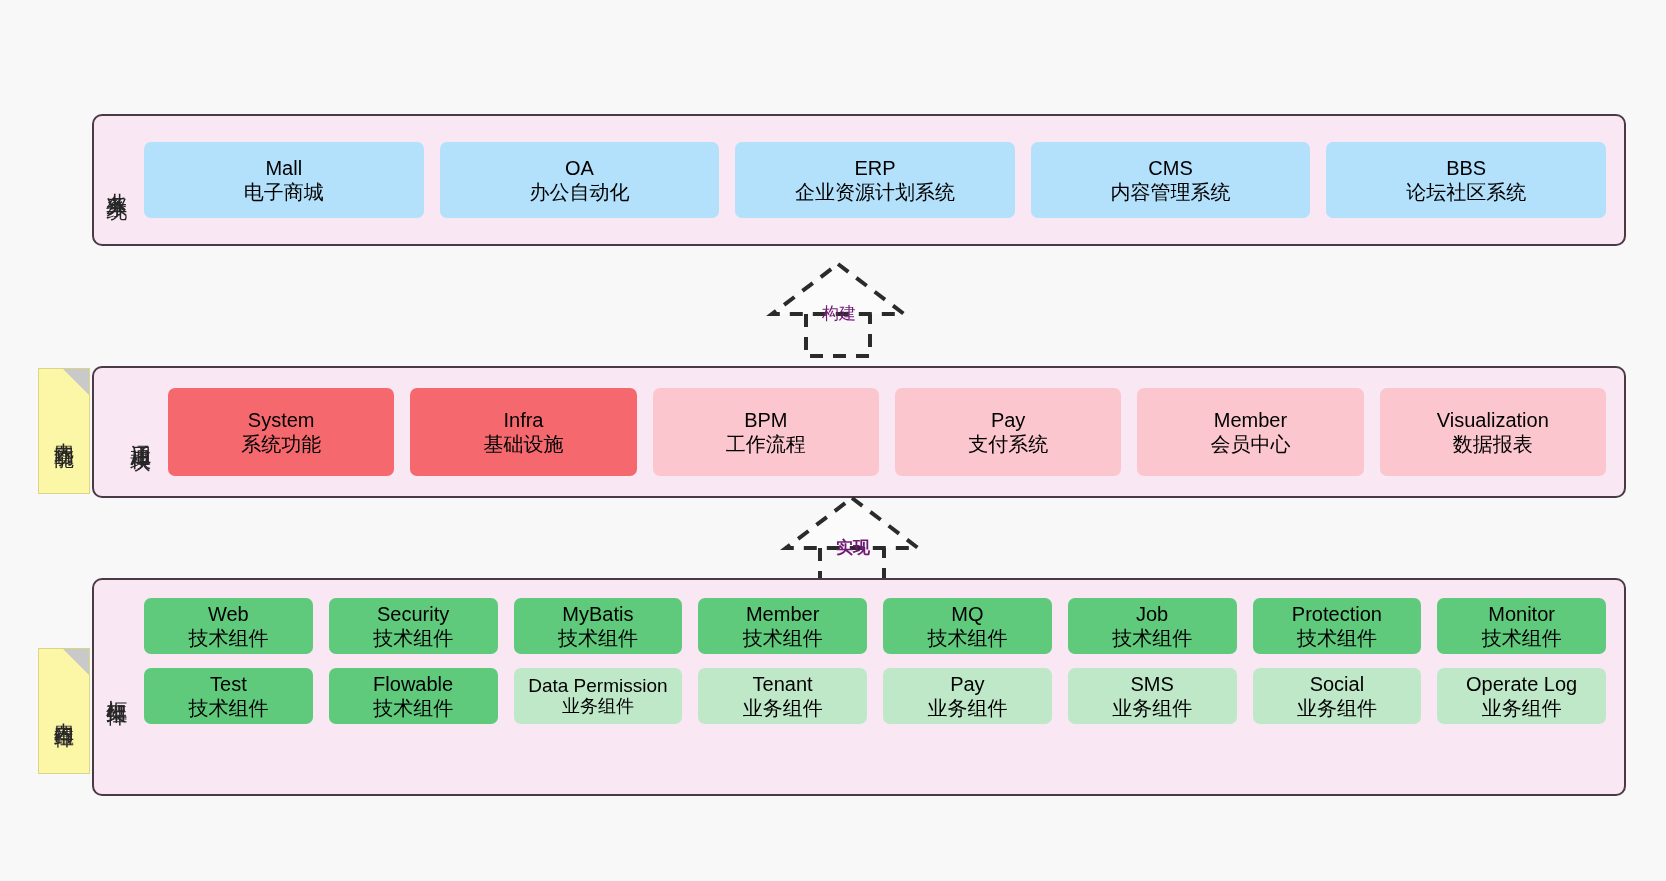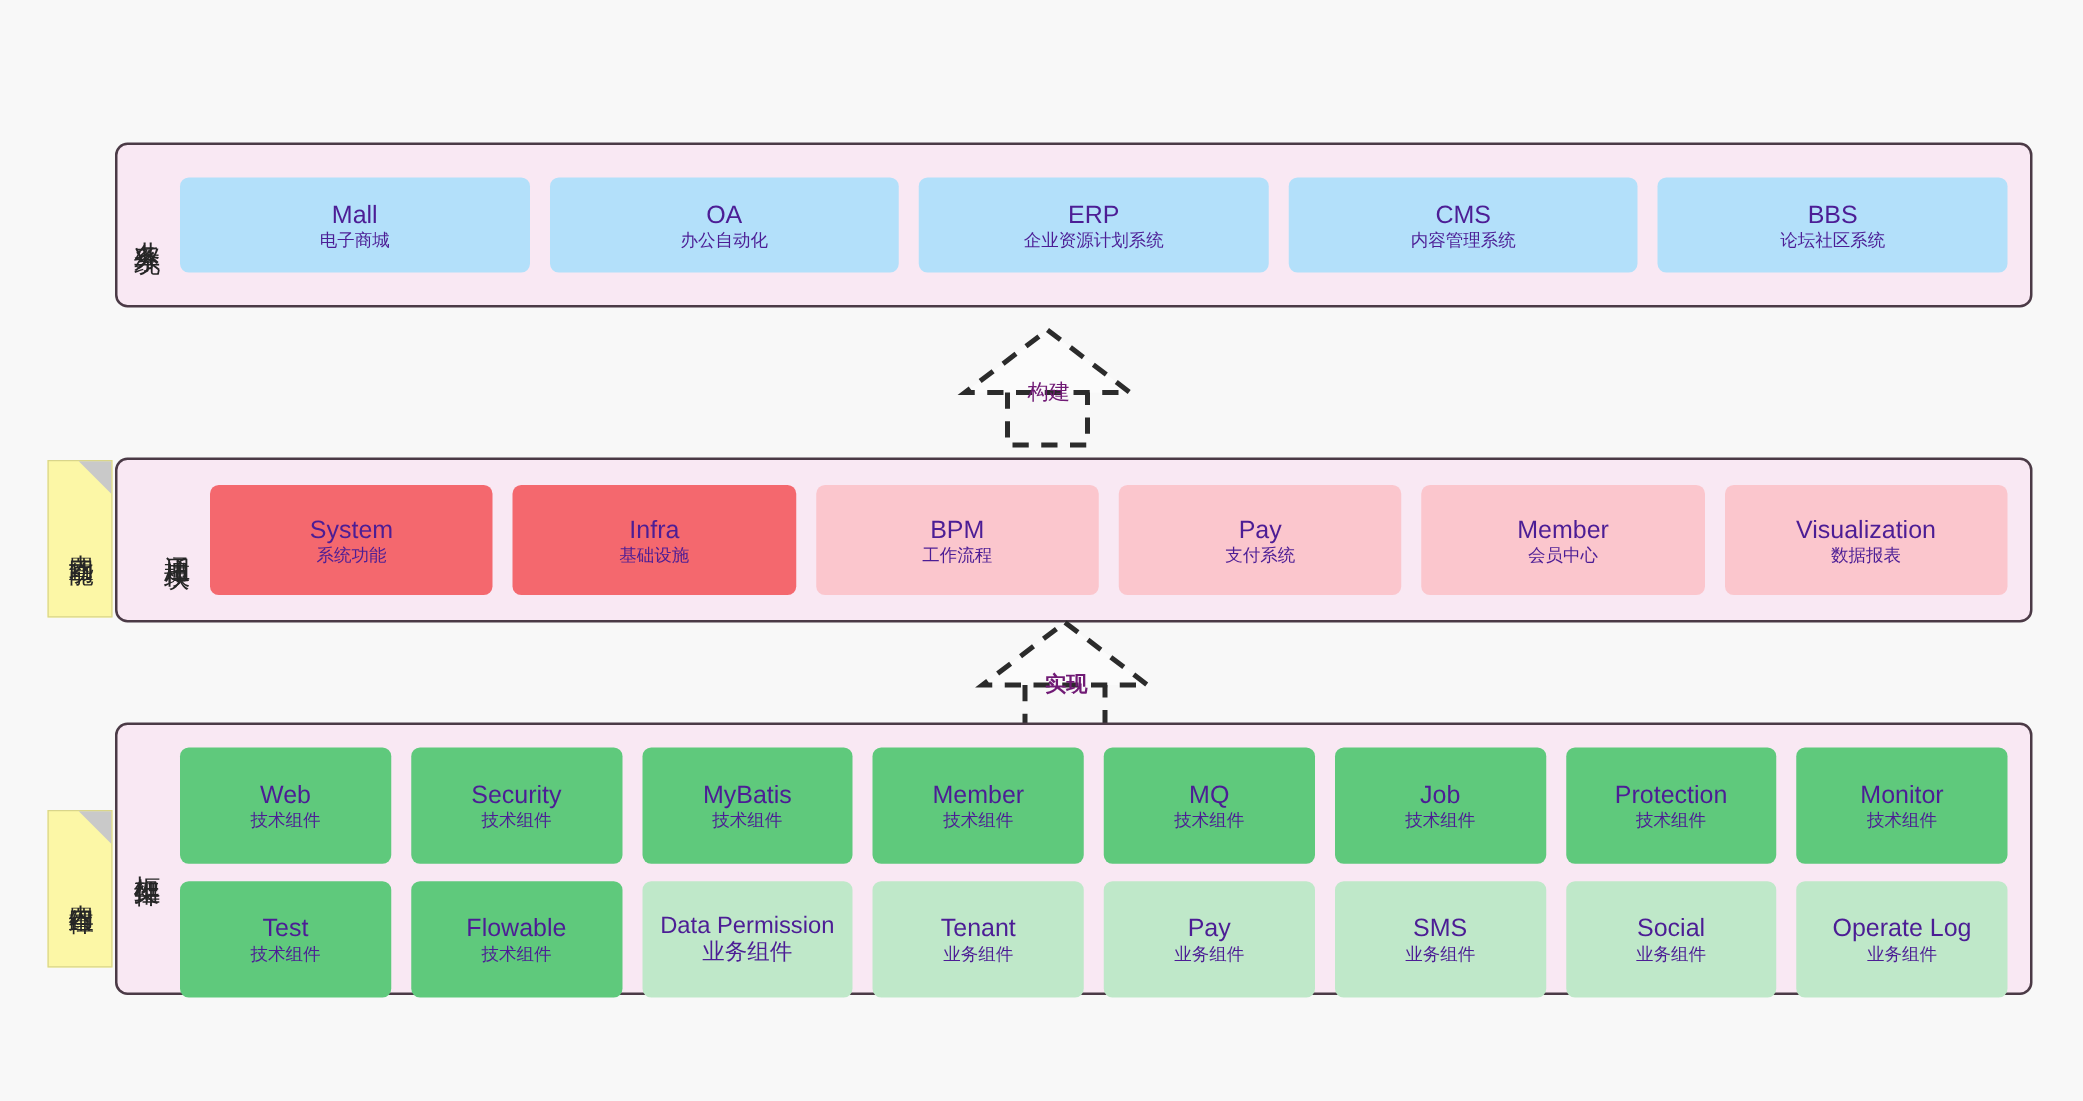--- a/index.html
+++ b/index.html
@@ -56,39 +56,39 @@
   
   .card {
     flex: 1 1 0;
     min-width: 0;
     border-radius: 7px;
     display: flex;
     flex-direction: column;
     align-items: center;
     justify-content: center;
     text-align: center;
-    color: #4c1d95;
+    color: #000000;
     line-height: 1.2;
     padding: 6px 4px;
   }
   .card .en { font-size: 20px; }
-  .card .cn { font-size: 14px; }
+  .card .cn { font-size: 20px; }
   .card.compact .en { font-size: 19px; line-height: 1.12; }
   .card.compact .cn { font-size: 18px; }
 
   .c-blue       { background: #b3e0fa; }
   .c-red        { background: #f4686e; }
   .c-pink       { background: #fbc6cd; }
   .c-green      { background: #5fc97c; }
   .c-lightgreen { background: #bfe8c9; }
 
   
   .sec-top .card  { height: 76px; }
   .sec-mid .card  { height: 88px; }
-  .sec-bot .card  { height: 93px; }
+  .sec-bot .card  { height: 56px; }
 
   
   .note {
     position: absolute;
     background: #fcf7a6;
     border: 1px solid #d9d58a;
     display: flex;
     align-items: center;
     justify-content: center;
     font-size: 20px;

